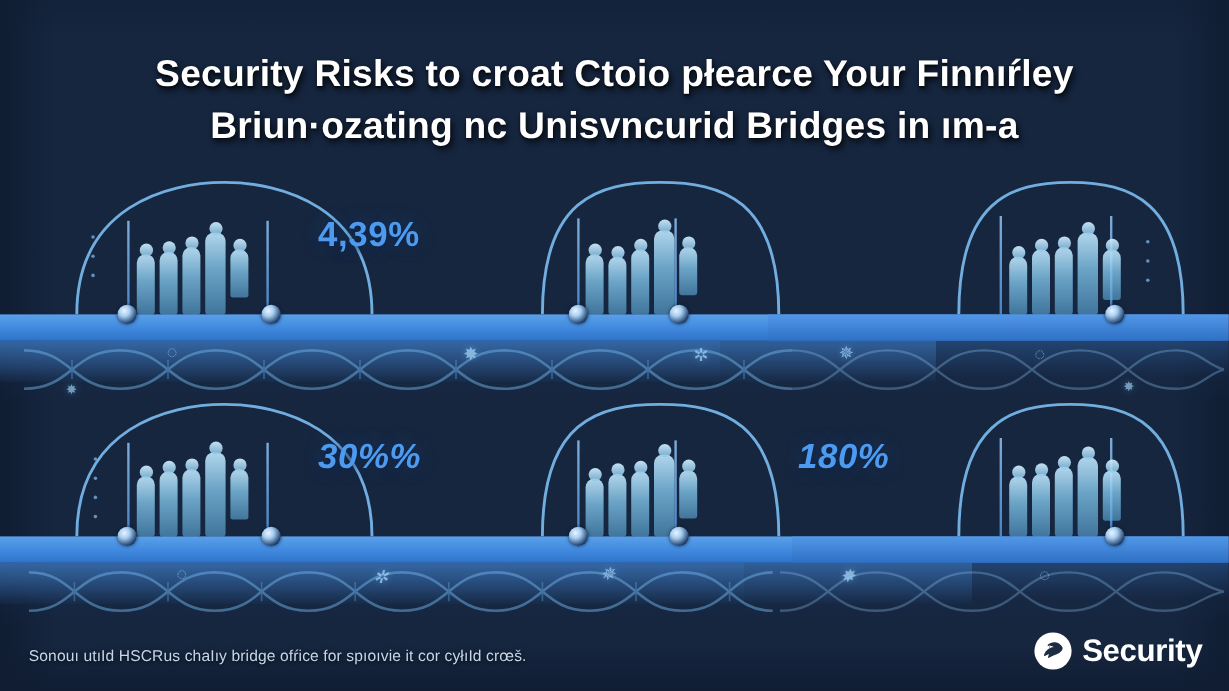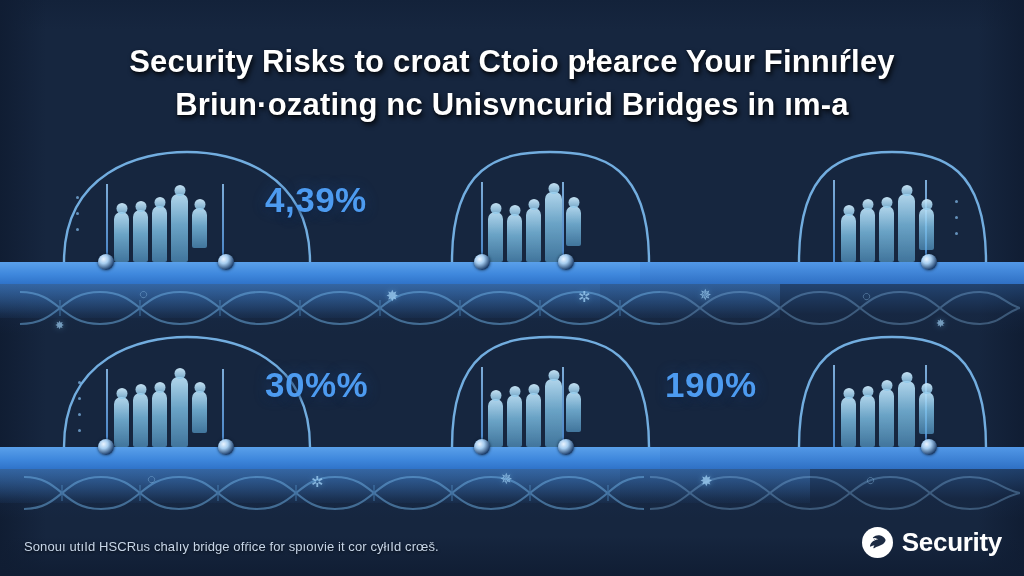--- a/index.html
+++ b/index.html
@@ -39,21 +39,21 @@
     font-weight:bold;
     line-height:43px;
     letter-spacing:0.2px;
     text-shadow:2px 3px 5px rgba(0,0,0,0.75), 0 1px 2px rgba(0,0,0,0.6);
     white-space:nowrap;
   }
 
   
   .bridge-row { position:absolute; left:0; right:0; z-index:4; }
   #row-top    { top:150px; height:185px; }
-  #row-bottom { top:335px; height:185px; }
+  #row-bottom { top:335px; height:185px;font-style:italic; }
 
   
   .deck {
     position:absolute; left:0; right:0; top:112px; height:22px;
     background:linear-gradient(180deg,#5aa0ea 0%,#3f88dd 55%,#2f73c9 100%);
     z-index:5;
   }
   .deck-shade {
     position:absolute; top:112px; height:22px; z-index:5;
     background:linear-gradient(180deg,#4f95e6 0%,#2f6fc2 100%);
@@ -91,21 +91,21 @@
             background:linear-gradient(180deg,rgba(205,235,252,.95),rgba(140,200,235,.8)); }
 
   
   .glyph { position:absolute; color:#9ccdf2; opacity:.8; z-index:4;
            font-size:15px; line-height:1; text-shadow:0 0 6px rgba(120,190,240,.55); }
   .glyph.small { font-size:11px; opacity:.7; }
 
   
   .pct {
     position:absolute; z-index:7;
-    color:#4d9bf0; font-size:35px; font-weight:bold; letter-spacing:.5px;
+    color:#4d9bf0; font-size:29px; font-weight:bold; letter-spacing:.5px;
     text-shadow:0 2px 7px rgba(10,25,50,.85), 0 0 14px rgba(60,130,215,.35);
     white-space:nowrap;
   }
 
   
   .ticks { position:absolute; z-index:5; }
   .ticks span { display:block; width:3px; height:3px; border-radius:50%;
                 background:#7fb6e6; opacity:.75; margin-bottom:13px; }
 
   
@@ -296,21 +296,21 @@
     <div class="crowd" style="left:40px;">
       <div class="figure" style="height:48px;"></div>
       <div class="figure" style="height:52px;"></div>
       <div class="figure" style="height:54px;"></div>
       <div class="figure" style="height:68px;width:17px;"></div>
       <div class="figure" style="height:40px;margin-bottom:15px;"></div>
     </div>
     <div class="pier" style="left:26px;"></div>
     <div class="pier" style="left:110px;"></div>
   </div>
-  <div class="pct" style="left:665px;top:30px;">190%</div>
+  <div class="pct" style="left:665px;top:30px;">180%</div>
 
   <div class="bridge" style="left:795px;width:195px;">
     <svg class="arch" viewBox="0 0 195 112" preserveAspectRatio="none">
       <path d="M4 112 C4 18 46 2 97 2 C148 2 191 18 191 112" fill="none" stroke="#77b4e8" stroke-width="2.4" opacity=".95"></path>
     </svg>
     <div class="cable" style="left:38px;height:82px;"></div>
     <div class="cable" style="left:130px;height:82px;"></div>
     <div class="crowd" style="left:46px;">
       <div class="figure" style="height:50px;"></div>
       <div class="figure" style="height:52px;"></div>

